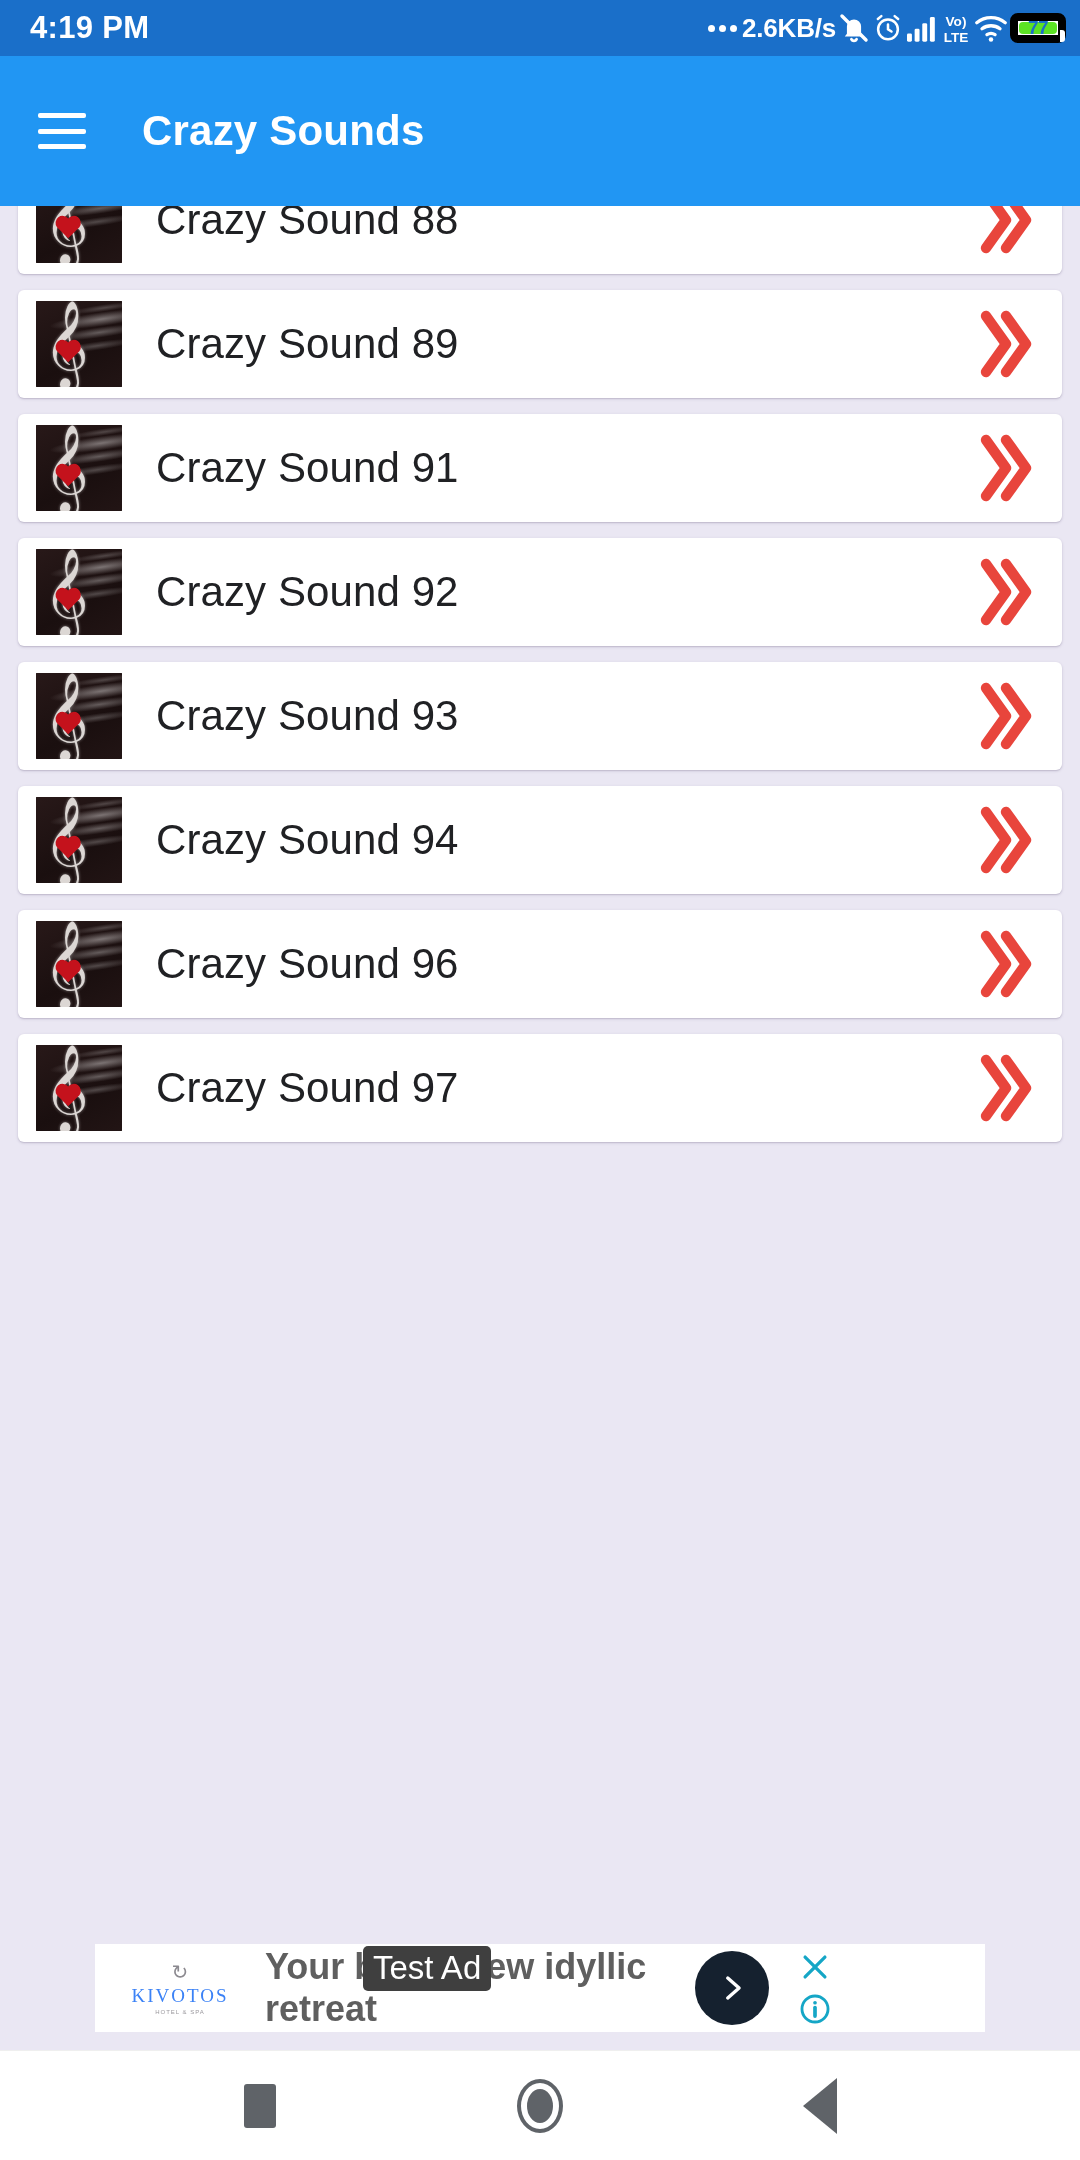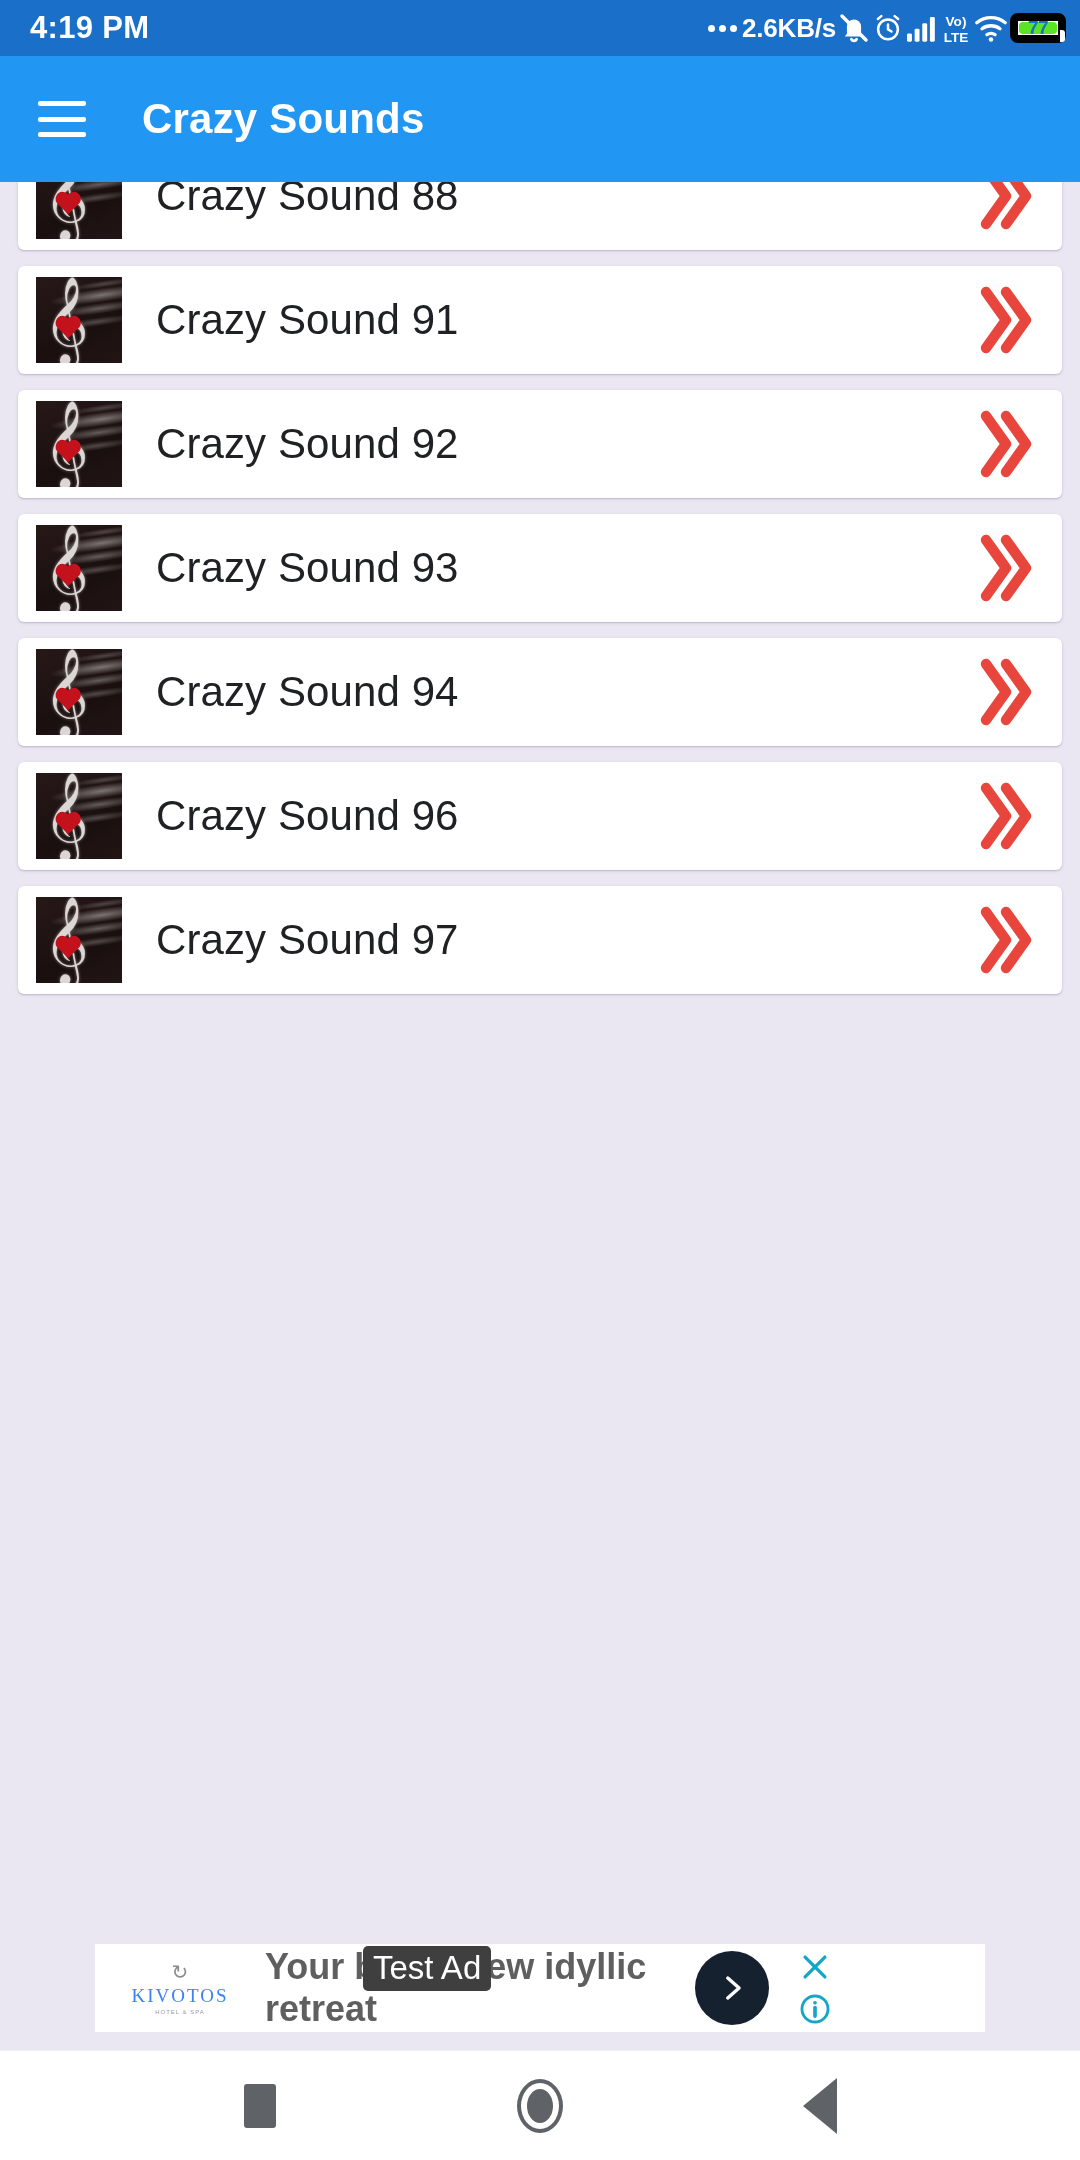--- a/index.html
+++ b/index.html
@@ -73,21 +73,21 @@
     background:#5CE324; border-radius:4px;
   }
   .battery .pct {
     position: relative;
     font-size: 19px; font-weight: bold; color:#1A6FC9; z-index:2;
     letter-spacing:-0.5px;
   }
 
   
   .app-bar {
-    height: 126px;
+    height: 150px;
     background: #2196F3;
     display: flex;
     align-items: center;
     padding-left: 38px;
     flex: 0 0 auto;
     position: relative;
     z-index: 5;
   }
   .hamburger {
     width: 48px; height: 36px;
@@ -353,20 +353,36 @@
           </div>
         </div>
         <div class="card">
           <div class="thumb">
             <div class="wisp"></div>
             <div class="clef">𝄞</div>
             <svg class="heart-svg" viewBox="0 0 24 22">
               <path d="M12 20.5 3.6 12.2A5.2 5.2 0 0 1 12 5.7a5.2 5.2 0 0 1 8.4 6.5z" fill="#C4121C"></path>
             </svg>
           </div>
+          <div class="card-label">Crazy Sound 89</div>
+          <div class="chev">
+            <svg width="56" height="72" viewBox="0 0 28 36" fill="none" stroke="#E8453C" stroke-width="5.2" stroke-linecap="round" stroke-linejoin="round">
+              <polyline points="5 4 15 18 5 32"></polyline>
+              <polyline points="15 4 25 18 15 32"></polyline>
+            </svg>
+          </div>
+        </div>
+        <div class="card">
+          <div class="thumb">
+            <div class="wisp"></div>
+            <div class="clef">𝄞</div>
+            <svg class="heart-svg" viewBox="0 0 24 22">
+              <path d="M12 20.5 3.6 12.2A5.2 5.2 0 0 1 12 5.7a5.2 5.2 0 0 1 8.4 6.5z" fill="#C4121C"></path>
+            </svg>
+          </div>
           <div class="card-label">Crazy Sound 91</div>
           <div class="chev">
             <svg width="56" height="72" viewBox="0 0 28 36" fill="none" stroke="#E8453C" stroke-width="5.2" stroke-linecap="round" stroke-linejoin="round">
               <polyline points="5 4 15 18 5 32"></polyline>
               <polyline points="15 4 25 18 15 32"></polyline>
             </svg>
           </div>
         </div>
         <div class="card">
           <div class="thumb">

